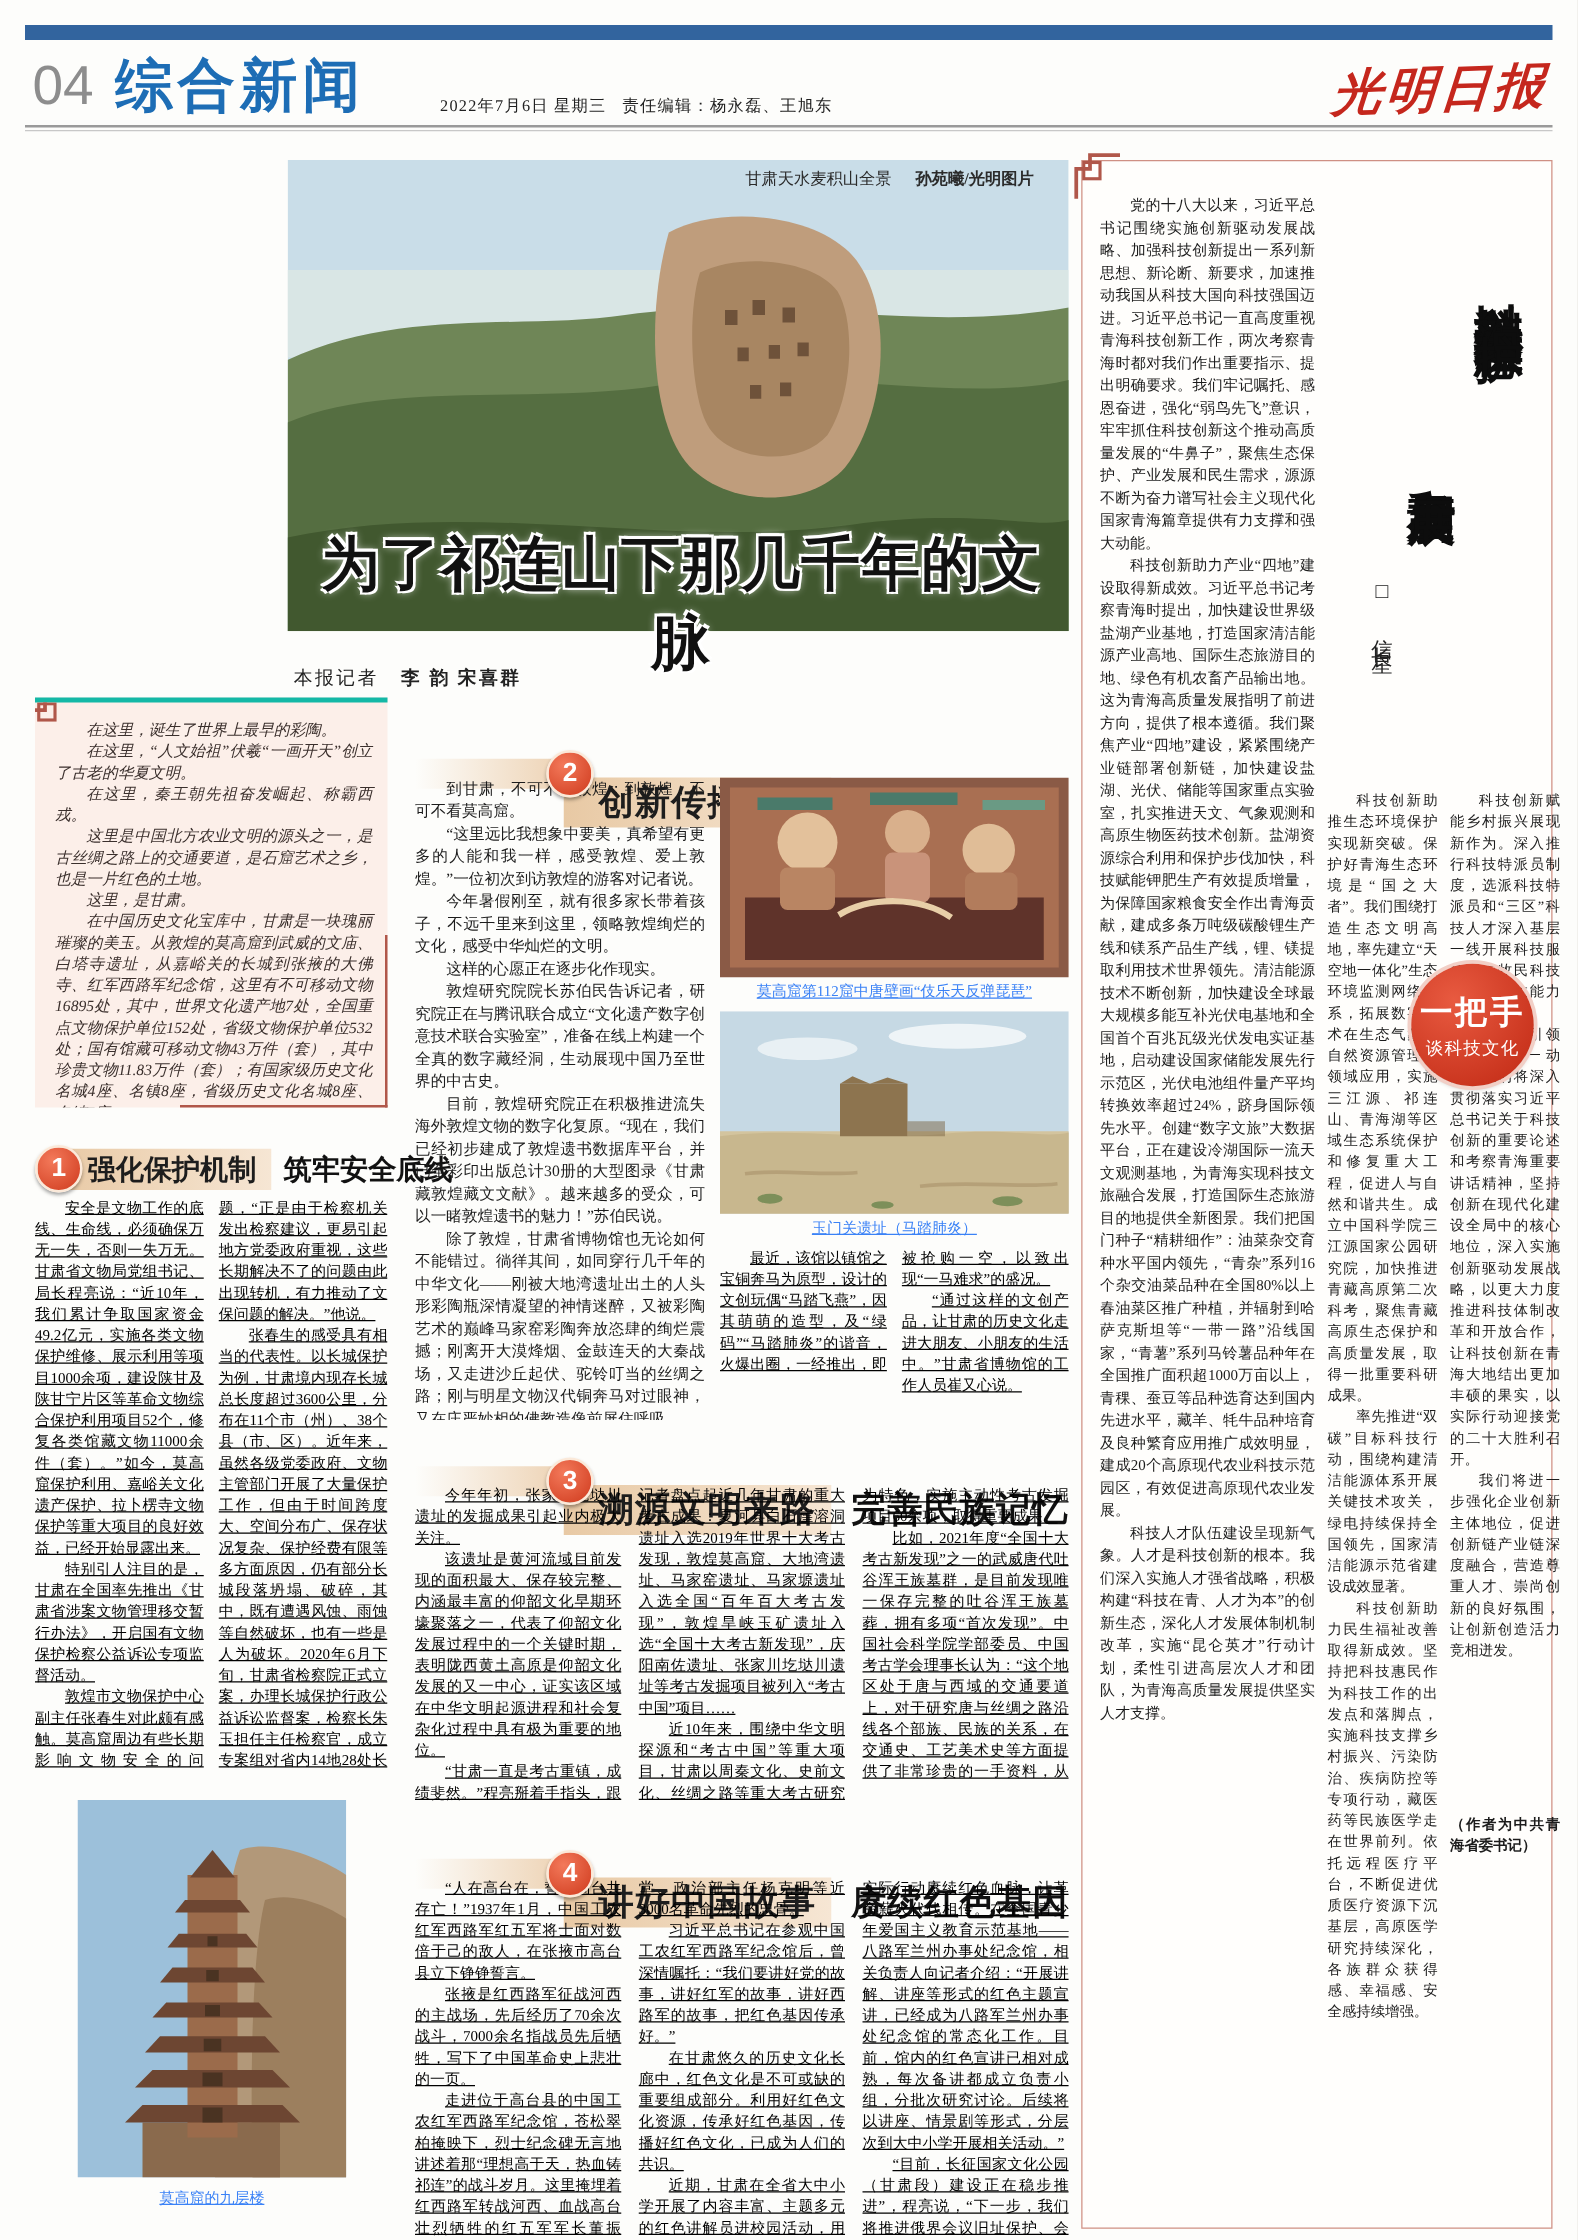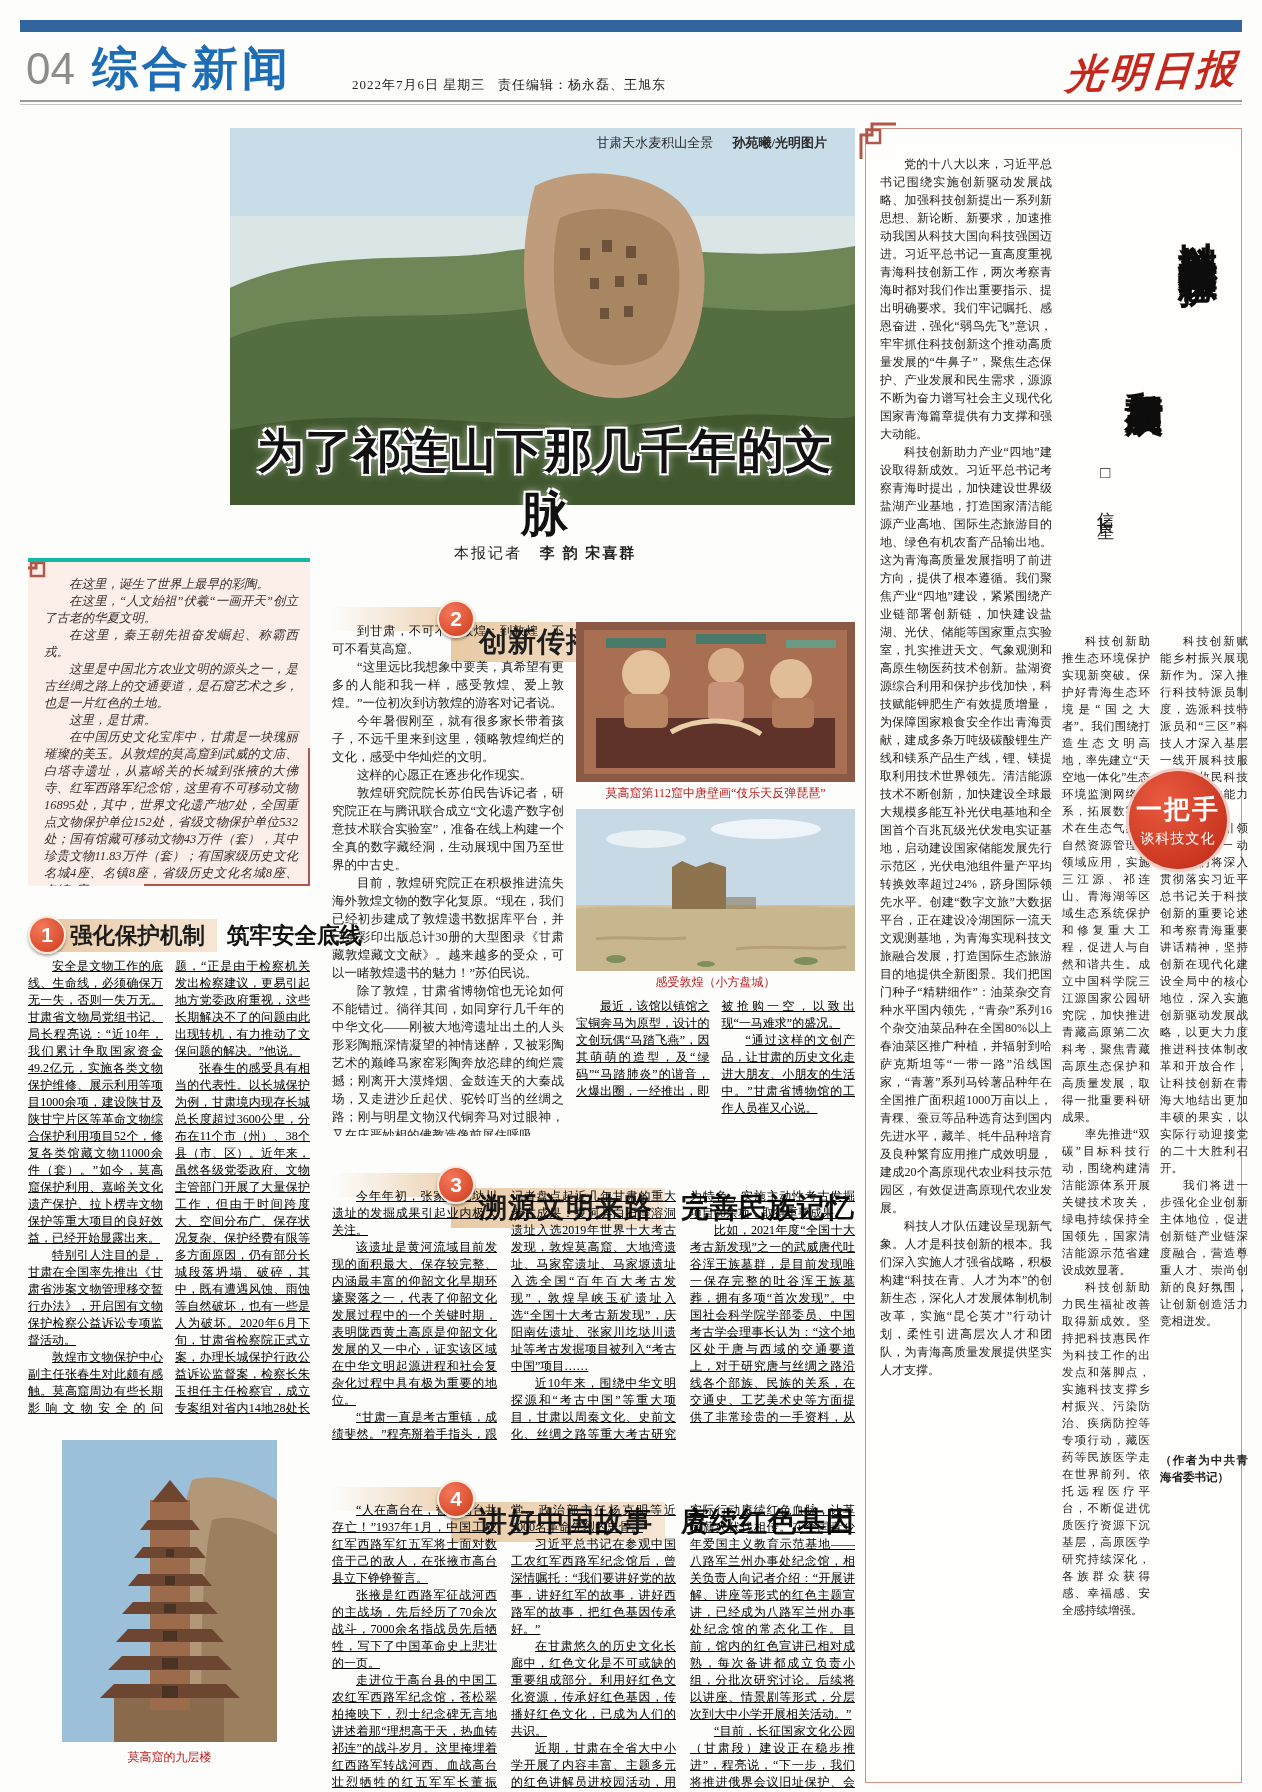--- a/index.html
+++ b/index.html
@@ -15,21 +15,21 @@
   .hrule{position:absolute;left:20px;top:100px;width:1222px;border-top:2px solid #9a9a9a;border-bottom:1px solid #c8c8c8;height:2px;}
   
   .lead-photo{position:absolute;left:230px;top:128px;width:625px;height:377px;overflow:hidden;}
   .lead-photo svg{display:block;}
   .photo-cap{position:absolute;top:6px;right:28px;font-size:13px;color:#2b2b2b;}
   .photo-cap b{font-weight:bold;margin-left:16px;}
   
   .headline{position:absolute;left:235px;top:420px;width:620px;text-align:center;font-size:47px;font-weight:bold;color:#111;
             letter-spacing:1px;margin:0;
             text-shadow:-2px -2px 0 #fff,2px -2px 0 #fff,-2px 2px 0 #fff,2px 2px 0 #fff,0 0 8px #fff;}
-  .byline{position:absolute;left:235px;top:544px;width:620px;text-align:center;font-size:15px;color:#222;letter-spacing:2px;}
+  .byline{position:absolute;left:235px;top:533px;width:620px;text-align:left;font-size:15px;color:#222;letter-spacing:2px;}
   .byline .names{font-weight:bold;margin-left:12px;}
   
   .intro-box{position:absolute;left:28px;top:558px;width:282px;height:328px;background:#fcefe9;
              border-top:4px solid #14b8a6;padding:14px 12px 10px 16px;box-sizing:border-box;overflow:hidden;}
   .intro-box .corner{position:absolute;top:-6px;left:-4px;}
   .intro-l{position:absolute;right:-4px;bottom:-4px;width:58%;height:42%;
            border-right:6px solid #b0574a;border-bottom:6px solid #b0574a;}
   .intro-flow p{margin:0;text-indent:2em;font-size:12.5px;line-height:17px;font-style:italic;color:#3a2f2c;text-align:justify;}
   
   .sec-head{display:flex;align-items:center;position:absolute;}
@@ -45,21 +45,21 @@
   
   .flow p{margin:0;text-indent:2em;text-align:justify;}
   .bodytxt{font-size:12px;line-height:17px;color:#000000;text-decoration:underline;}
   .cols2{column-count:2;column-gap:12px;}
   .cols3{column-count:3;column-gap:14px;}
   .sec1-flow{position:absolute;left:28px;top:958px;width:282px;height:468px;overflow:hidden;}
   .sec2-wrap{position:absolute;left:332px;top:622px;width:523px;height:514px;display:flex;}
   .sec2-text{width:232px;height:514px;overflow:hidden;flex:0 0 auto;font-size:12.5px;line-height:18px;}
   .sec2-figs{margin-left:12px;width:279px;flex:0 0 auto;}
   .figure{display:block;}
-  .figcap{text-align:center;font-size:12px;color:#b91c1c;margin:3px 0 7px 0;}
+  .figcap{text-align:center;font-size:12px;color:#3b82f6;margin:3px 0 7px 0;text-decoration:underline;}
   .sec2-more{height:128px;overflow:hidden;margin-top:4px;}
   .sec3-flow{position:absolute;left:332px;top:1188px;width:523px;height:262px;overflow:hidden;}
   .sec4-flow{position:absolute;left:332px;top:1502px;width:523px;height:290px;overflow:hidden;}
   
   .pagoda-fig{position:absolute;left:62px;top:1440px;width:215px;}
   
   .right-box{position:absolute;left:865px;top:128px;width:377px;height:1655px;border:1.5px solid #cf9084;
              box-sizing:border-box;padding:26px 12px 14px 14px;background:#fffefc;}
   .right-box .corner{position:absolute;top:-7px;left:-7px;}
   .rb-cols{display:flex;height:100%;}
@@ -227,21 +227,21 @@
         <path d="M96,58 L106,52 L120,58 L134,53 L150,58 Z" fill="#8d744f"></path>
         <rect x="150" y="88" width="30" height="12" fill="#7c6543" opacity="0.5"></rect>
         <path d="M20,130 C50,126 80,132 110,129" stroke="#b5a078" stroke-width="3" fill="none"></path>
         <path d="M160,140 C200,135 240,142 270,138" stroke="#b5a078" stroke-width="3" fill="none"></path>
         <g fill="#7d8f5a">
             <ellipse cx="40" cy="150" rx="10" ry="4"></ellipse>
             <ellipse cx="230" cy="152" rx="12" ry="4"></ellipse>
             <ellipse cx="130" cy="155" rx="9" ry="3"></ellipse>
           </g>
       </svg>
-      <div class="figcap">感受敦煌（小方盘城）</div>
+      <div class="figcap">玉门关遗址（马踏肺炎）</div>
       <div class="sec2-more flow bodytxt cols2">
           <p>最近，该馆以镇馆之宝铜奔马为原型，设计的文创玩偶“马踏飞燕”，因其萌萌的造型，及“绿码”“马踏肺炎”的谐音，火爆出圈，一经推出，即被抢购一空，以致出现“一马难求”的盛况。</p>
           <p>“通过这样的文创产品，让甘肃的历史文化走进大朋友、小朋友的生活中。”甘肃省博物馆的工作人员崔又心说。</p>
         </div>
     </div>
   </div>
 
   <div class="sec-head h-big" style="left:332px;top:1142px;width:523px;">
     <span class="sec-lead"></span>
     <span class="sec-circle">3</span>

